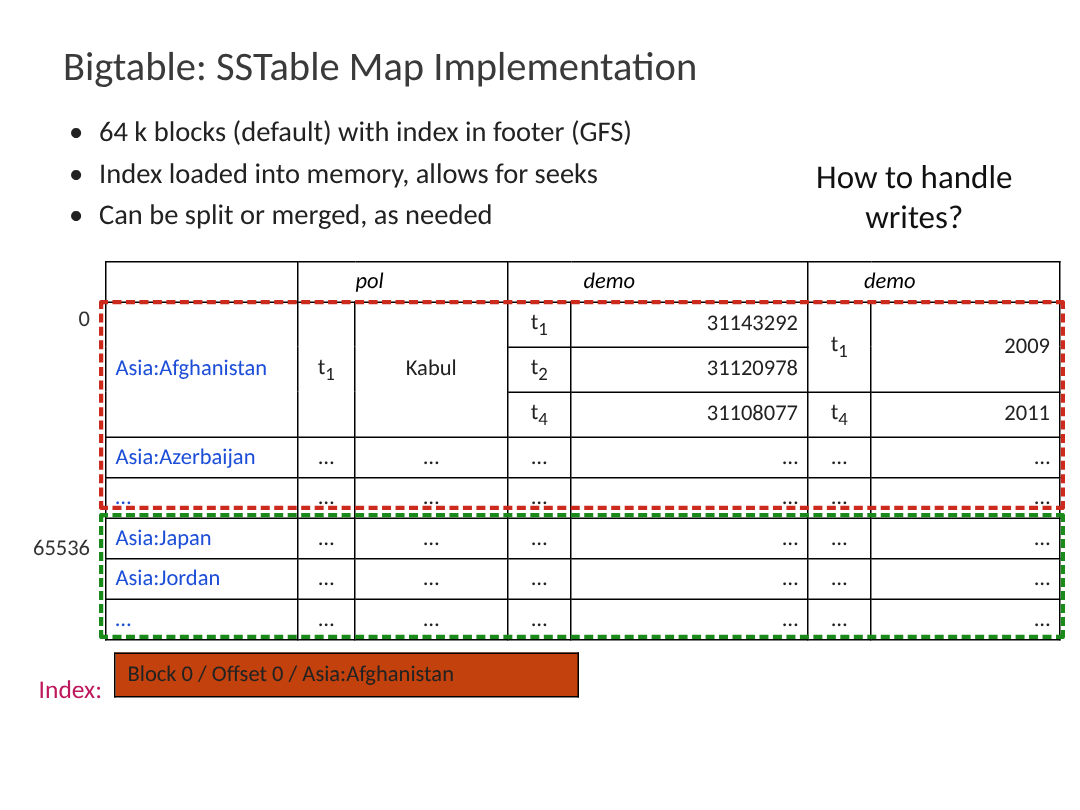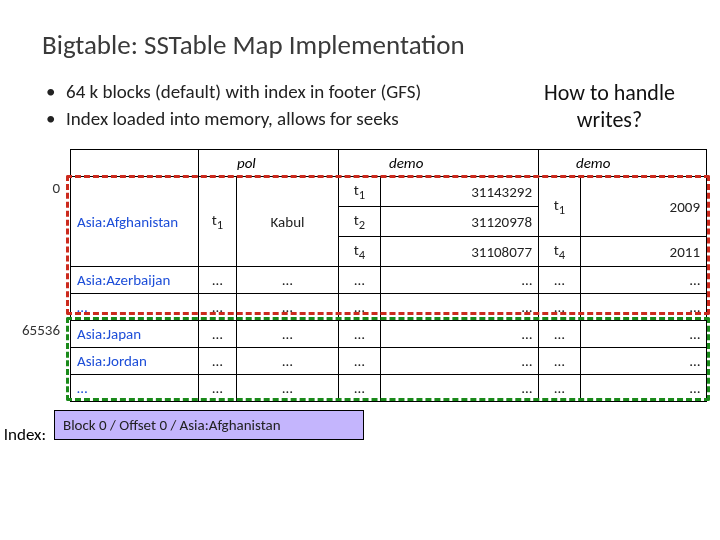--- a/index.html
+++ b/index.html
@@ -93,55 +93,56 @@
   .dash.green { border-color: #1a8a1a; }
 
   
   .index-wrap {
     position: relative;
     margin: 8px 0 0 0;
     display: flex;
     align-items: flex-start;
   }
   .index-label {
-    width: 54px;
+    width: 76px;
     text-align: right;
     padding: 14px 8px 0 0;
     font-size: 17px;
-    color: #000000;
+    color: #be185d;
   }
   table.idx {
     border-collapse: collapse;
     width: 310px;
     font-size: 15px;
   }
   table.idx td {
     border: 1px solid #000;
-    background: #c4b5fd;
+    background: #c2410c;
     padding: 5px 8px;
   }
 </style>
 </head>
 <body>
 
 <div class="title">Bigtable: SSTable Map Implementation</div>
 
 <div class="body-row">
   <ul class="bullets">
     <li>64 k blocks (default) with index in footer (GFS)</li>
     <li>Index loaded into memory, allows for seeks</li>
+    <li>Can be split or merged, as needed</li>
   </ul>
   <div class="callout">How to handle writes?</div>
 </div>
 
 <div class="table-wrap">
 
   <div class="row-labels">
     <div class="rlab" style="top:30px;">0</div>
-    <div class="rlab" style="top:172px;">65536</div>
+    <div class="rlab" style="top:183px;">65536</div>
   </div>
 
   <table class="sst">
     <colgroup>
       <col style="width:128px">
       <col style="width:38px">
         <col style="width:102px">
       <col style="width:42px">
         <col style="width:158px">
       <col style="width:42px">

